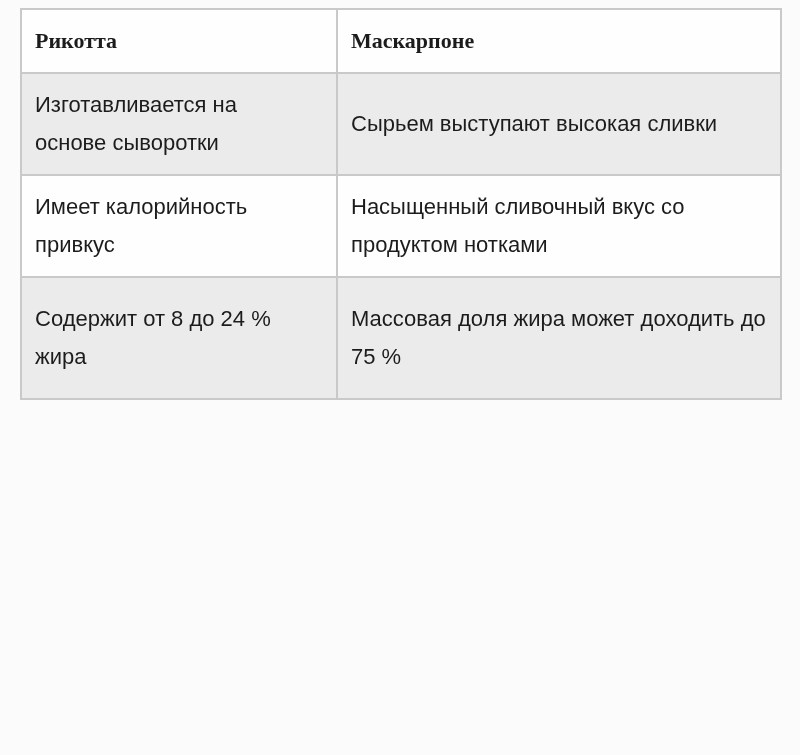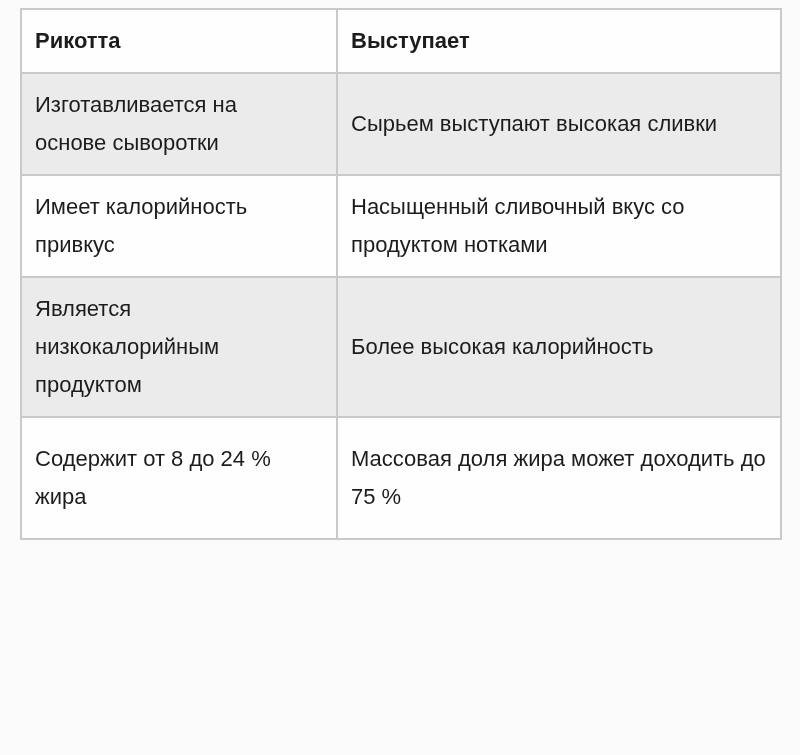--- a/index.html
+++ b/index.html
@@ -42,20 +42,21 @@
   }
   table.compare-table col.col-left  { width: 316px; }
   table.compare-table col.col-right { width: 444px; }
   
   table.compare-table th:first-child,
   table.compare-table td:first-child { padding-right: 32px; }
   thead th {
     font-weight: bold;
     height: 64px;
     background: var(--row-bg);
+    font-family: Liberation Serif, serif;
   }
   tbody tr:nth-child(odd)  { background: var(--row-alt-bg); }
   tbody tr:nth-child(even) { background: var(--row-bg); }
   tr.row-0 { height: 101px; margin-top: 28px; }
   tr.row-1 { height: 98px;  }
   tr.row-2 { height: 137px; }
   tr.row-3 { height: 131px; }
   tr.row-4 { height: 132px; }
   tr.row-5 { height: 122px; }
 </style>
@@ -64,35 +65,31 @@
 
 <div class="page">
   <table class="compare-table">
     <colgroup>
       <col class="col-left">
       <col class="col-right">
     </colgroup>
     <thead>
       <tr>
         <th>Рикотта</th>
-        <th>Выступает</th>
+        <th>Маскарпоне</th>
       </tr>
     </thead>
     <tbody>
       <tr class="row-0">
         <td>Изготавливается на основе сыворотки</td>
         <td>Сырьем выступают высокая сливки</td>
       </tr>
       <tr class="row-1">
         <td>Имеет калорийность привкус</td>
         <td>Насыщенный сливочный вкус со продуктом нотками</td>
       </tr>
-      <tr class="row-4">
-        <td>Является низкокалорийным продуктом</td>
-        <td>Более высокая калорийность</td>
-      </tr>
       <tr class="row-5">
         <td>Содержит от 8 до 24 % жира</td>
         <td>Массовая доля жира может доходить до 75 %</td>
       </tr>
     </tbody>
   </table>
 </div>
 
 </body></html>

